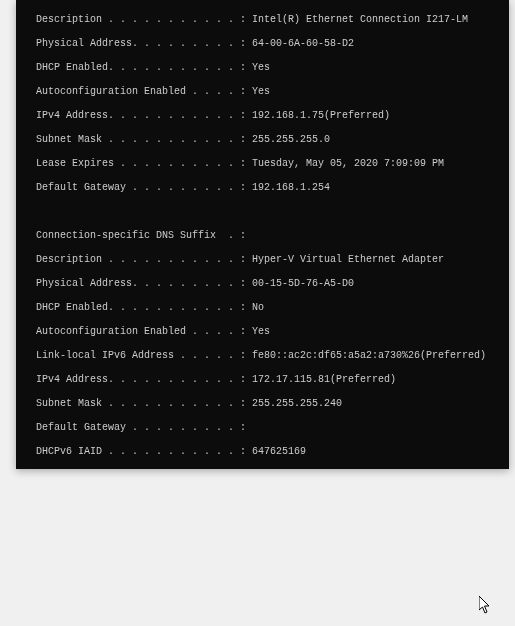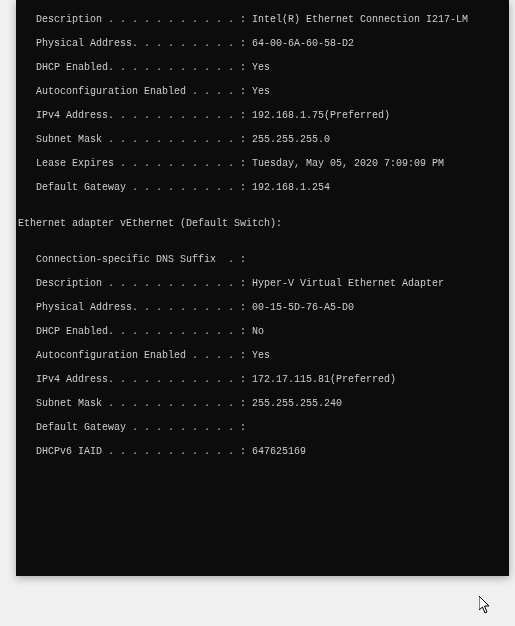--- a/index.html
+++ b/index.html
@@ -9,21 +9,21 @@
     height: 626px;
     background: #f0f0f0;
     font-family: Consolas, "Courier New", monospace;
     overflow: hidden;
   }
   .window {
     position: absolute;
     left: 16px;
     top: 0;
     width: 493px;
-    height: 576px;
+    height: 469px;
     background: #0c0c0c;
     color: #cccccc;
     font-size: 10px;
     line-height: 12px;
     white-space: pre;
     overflow: hidden;
     box-sizing: border-box;
     padding: 2px 0 0 2px;
     box-shadow: 0 2px 8px rgba(0,0,0,0.3);
   }
@@ -44,27 +44,27 @@
 <div class="window">
 <span class="line"><span>   Description . . . . . . . . . . . : </span><span>Intel(R) Ethernet Connection I217-LM</span></span>
 <span class="line"><span>   Physical Address. . . . . . . . . : </span><span>64-00-6A-60-58-D2</span></span>
 <span class="line"><span>   DHCP Enabled. . . . . . . . . . . : </span><span>Yes</span></span>
 <span class="line"><span>   Autoconfiguration Enabled . . . . : </span><span>Yes</span></span>
 <span class="line"><span>   IPv4 Address. . . . . . . . . . . : </span><span>192.168.1.75(Preferred)</span></span>
 <span class="line"><span>   Subnet Mask . . . . . . . . . . . : </span><span>255.255.255.0</span></span>
 <span class="line"><span>   Lease Expires . . . . . . . . . . : </span><span>Tuesday, May 05, 2020 7:09:09 PM</span></span>
 <span class="line"><span>   Default Gateway . . . . . . . . . : </span><span>192.168.1.254</span></span>
 <span class="line"></span>
-<span class="line">Ethernet adapter vEthernet (Default Switch):</span>
 <span class="line"></span>
 <span class="line">   Connection-specific DNS Suffix  . :</span>
 <span class="line"><span>   Description . . . . . . . . . . . : </span><span>Hyper-V Virtual Ethernet Adapter</span></span>
 <span class="line"><span>   Physical Address. . . . . . . . . : </span><span>00-15-5D-76-A5-D0</span></span>
 <span class="line"><span>   DHCP Enabled. . . . . . . . . . . : </span><span>No</span></span>
 <span class="line"><span>   Autoconfiguration Enabled . . . . : </span><span>Yes</span></span>
+<span class="line"><span>   Link-local IPv6 Address . . . . . : </span><span>fe80::ac2c:df65:a5a2:a730%26(Preferred)</span></span>
 <span class="line"><span>   IPv4 Address. . . . . . . . . . . : </span><span>172.17.115.81(Preferred)</span></span>
 <span class="line"><span>   Subnet Mask . . . . . . . . . . . : </span><span>255.255.255.240</span></span>
 <span class="line">   Default Gateway . . . . . . . . . :</span>
 <span class="line"><span>   DHCPv6 IAID . . . . . . . . . . . : </span><span>647625169</span></span>
 <span class="line"></span>
 
 
 
 
 <span class="line"></span>

